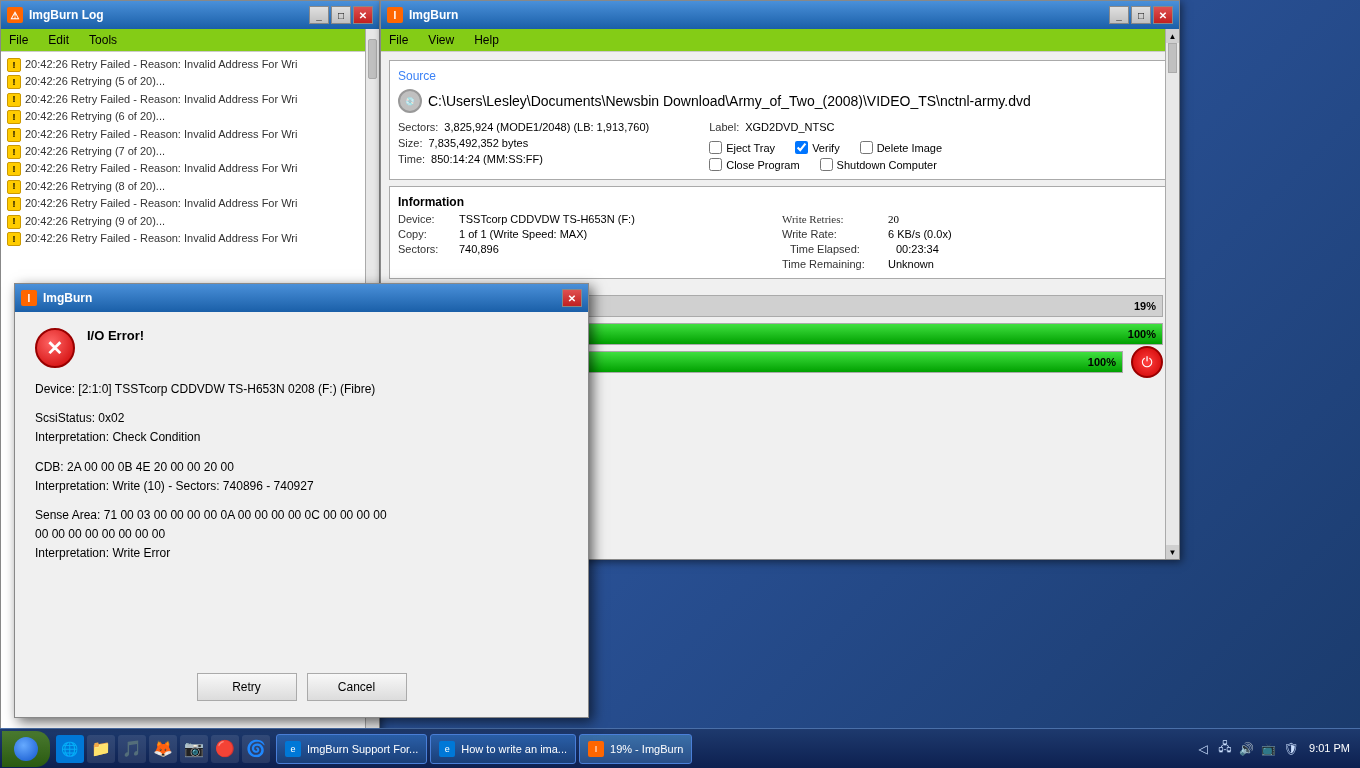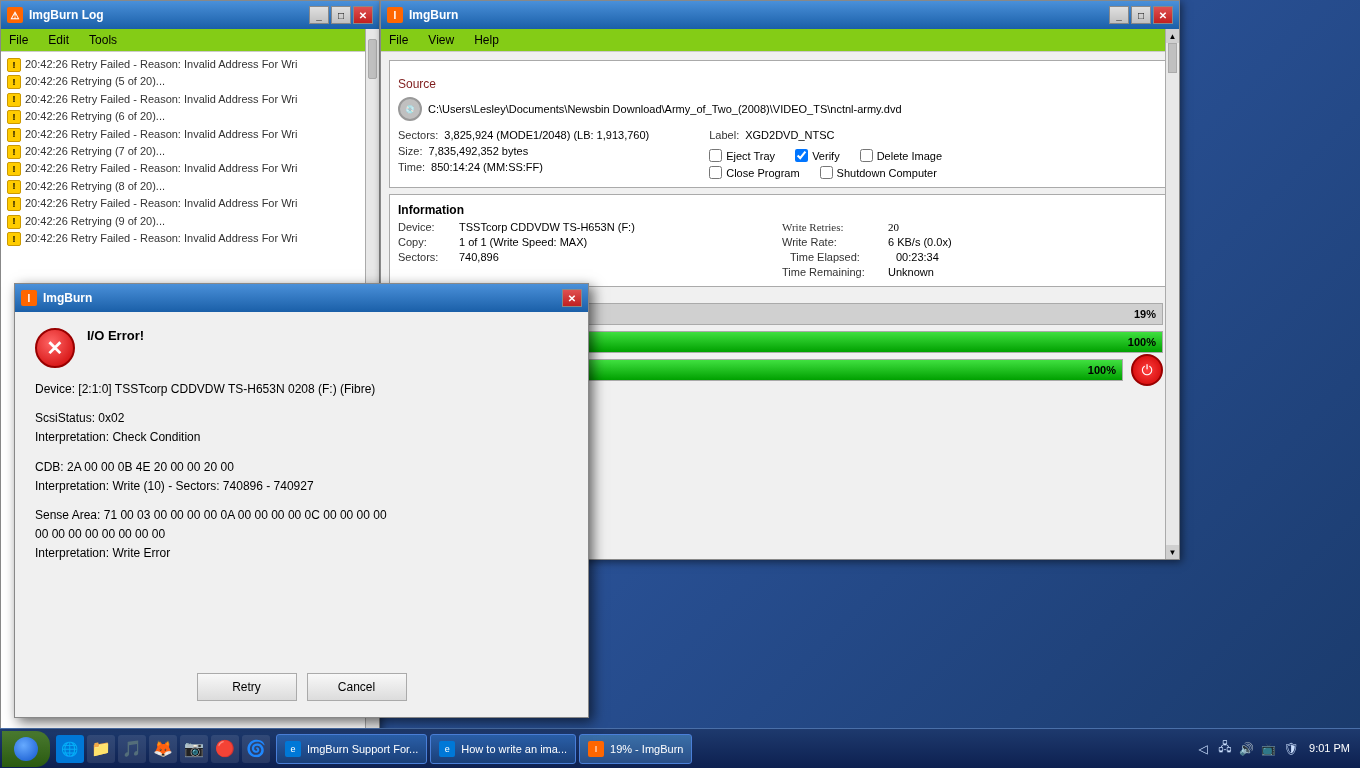--- a/index.html
+++ b/index.html
@@ -159,24 +159,23 @@
 
     .section-group {
       border: 1px solid #aaa;
       background: #fff;
       margin-bottom: 6px;
       padding: 8px;
     }
 
     .section-title {
       font-size: 12px;
-      color: #7f1d1d;
+      color: #3b82f6;
       font-weight: normal;
       margin-bottom: 6px;
-      margin-top: 8px;
     }
 
     .source-row {
       display: flex;
       align-items: center;
       gap: 6px;
     }
 
     .dvd-icon {
       width: 24px;
@@ -185,21 +184,21 @@
       border-radius: 50%;
       border: 2px solid #999;
       display: flex;
       align-items: center;
       justify-content: center;
       font-size: 8px;
       color: #666;
     }
 
     .source-path {
-      font-size: 11px;
+      font-size: 14px;
       color: #000;
     }
 
     .info-label {
       color: #333;
       font-size: 11px;
     }
 
     .info-value {
       color: #000;

